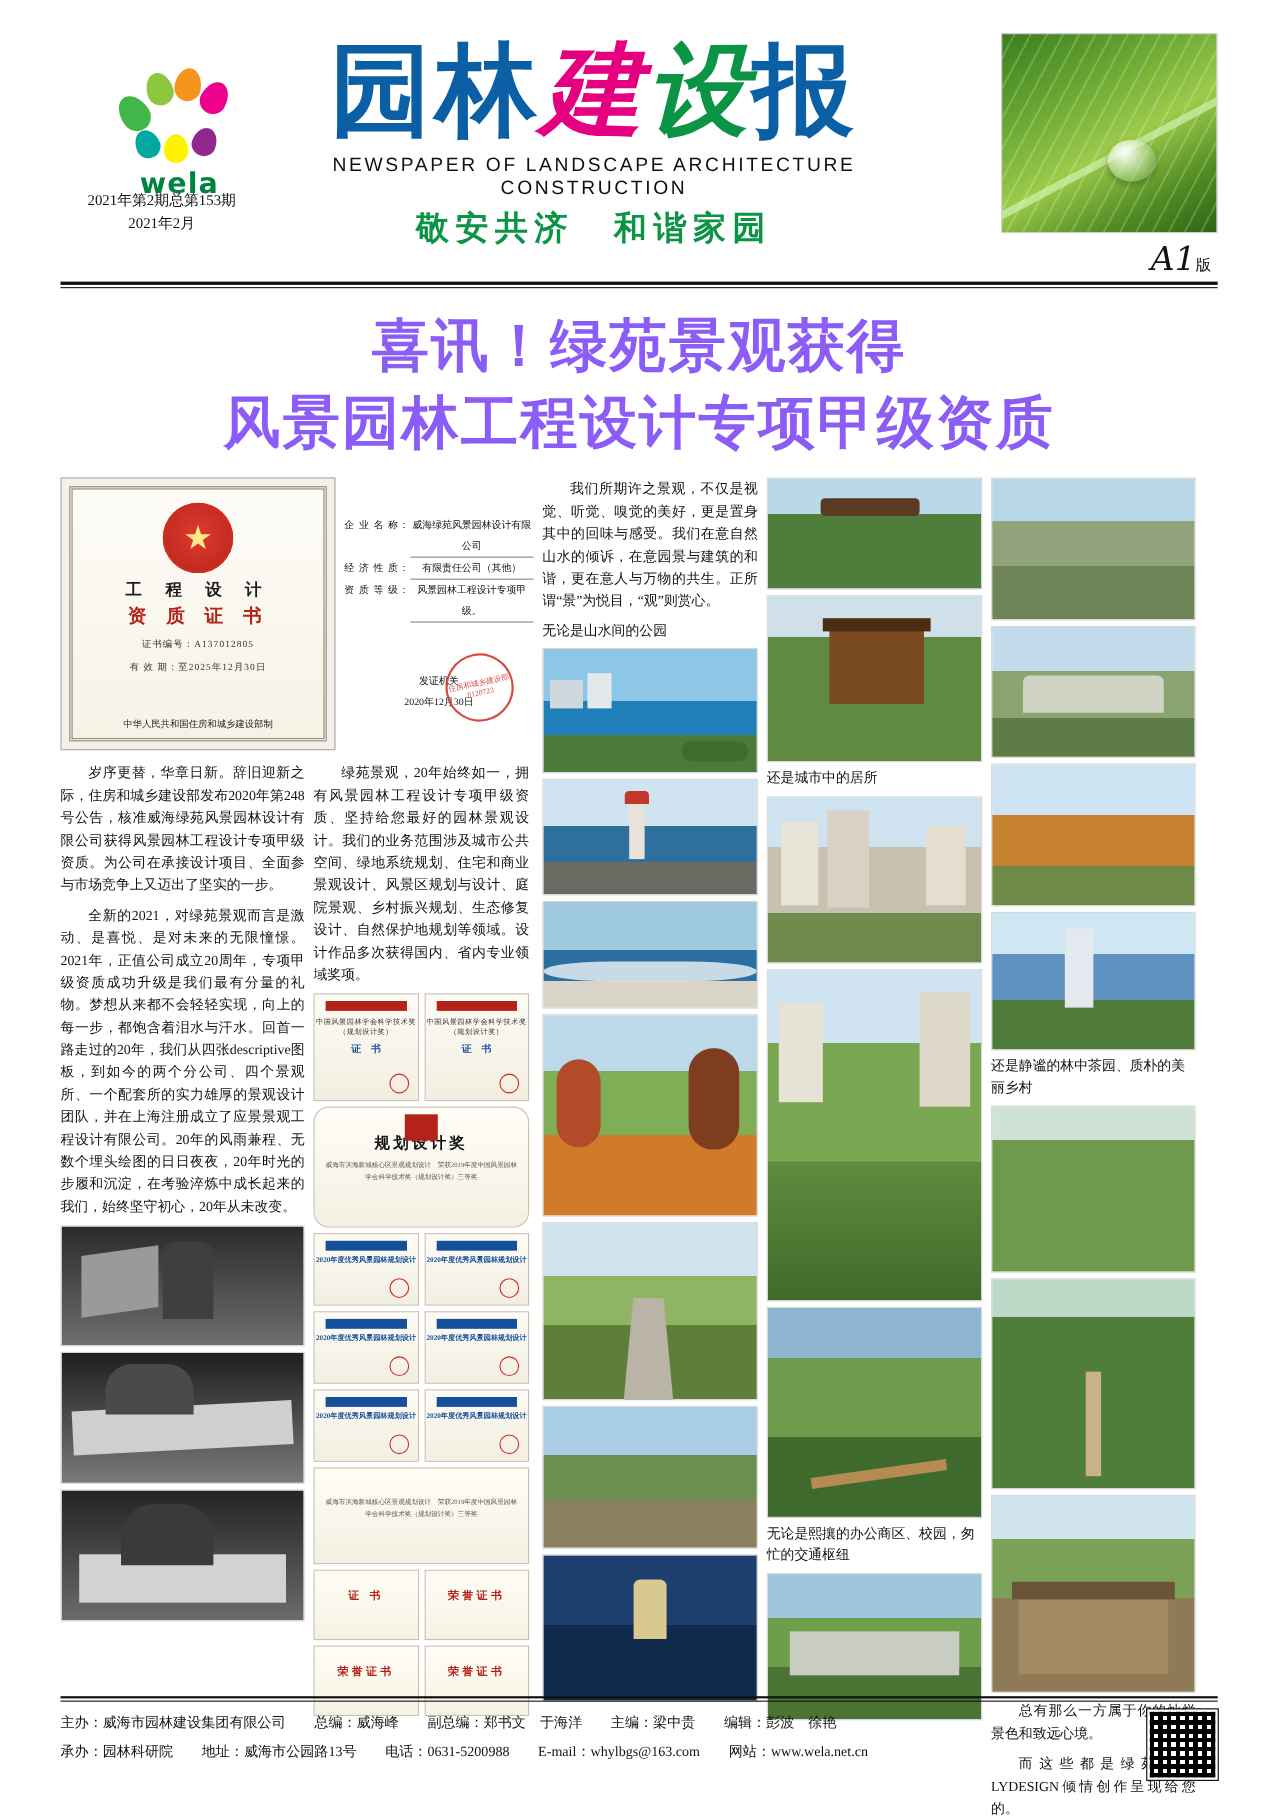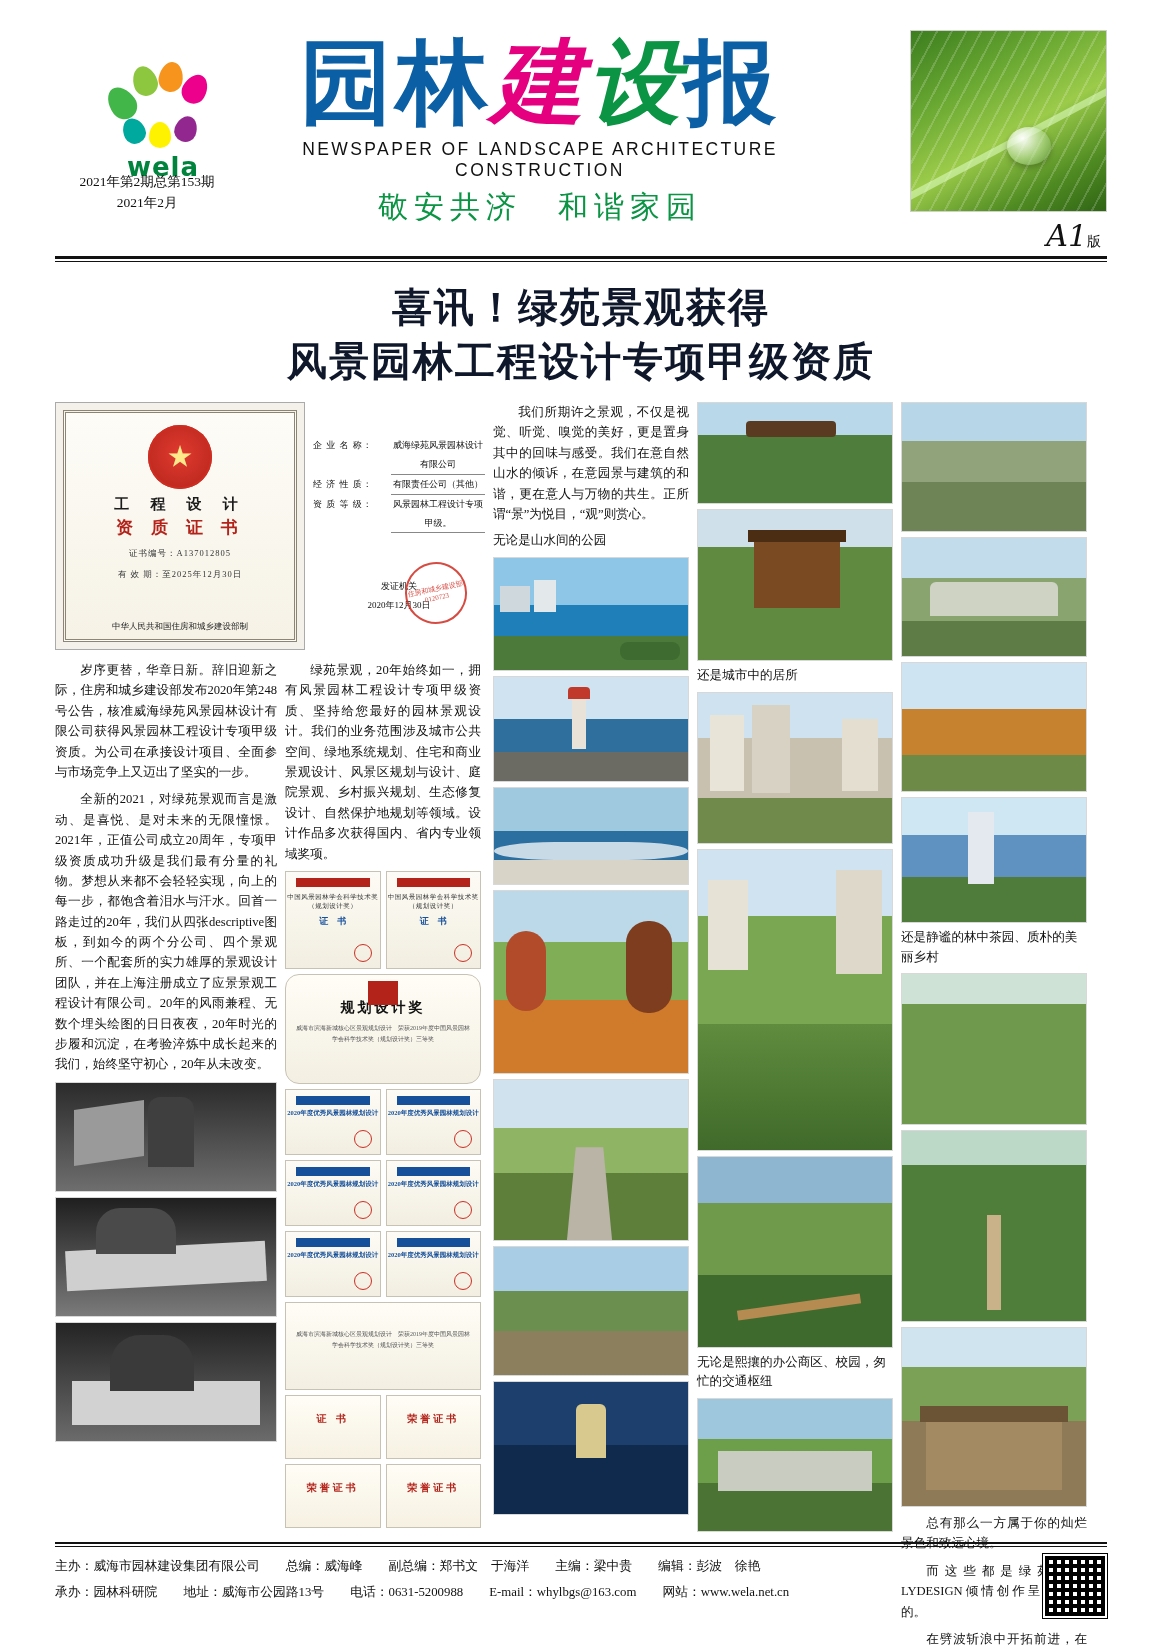--- a/index.html
+++ b/index.html
@@ -28,40 +28,40 @@
   .logo-text{font-family:"DejaVu Sans",sans-serif;font-weight:bold;font-size:26px;color:#00843d;letter-spacing:1px;margin-top:2px;}
   .issue{position:absolute;left:8px;top:172px;font-size:13.5px;line-height:1.55;text-align:center;width:168px;font-family:"Liberation Serif",serif;}
 
   .title-block{position:absolute;left:175px;top:36px;width:620px;text-align:center;}
   .big-title{font-family:"DejaVu Sans",sans-serif;font-weight:bold;font-size:92px;letter-spacing:4px;line-height:1;}
   .big-title .c1{color:#0b5fa5;}
   .big-title .c2{color:#e4007f;font-family:"DejaVu Serif",serif;font-style:italic;}
   .big-title .c3{color:#0b9444;font-family:"DejaVu Serif",serif;font-style:italic;}
   .big-title .c4{color:#0b5fa5;}
   .en-title{font-family:"Liberation Sans",sans-serif;font-size:17.5px;letter-spacing:2.4px;margin-top:10px;color:#111;font-weight:500;}
-  .slogan{font-family:"DejaVu Sans",sans-serif;font-weight:normal;font-size:30px;color:#0b9444;letter-spacing:6px;margin-top:6px;}
+  .slogan{font-family:"DejaVu Sans",sans-serif;font-weight:bold;font-size:30px;color:#0b9444;letter-spacing:6px;margin-top:6px;}
 
   .leaf{position:absolute;right:0;top:30px;width:195px;height:180px;border:1px solid #cfcfcf;
         background:linear-gradient(150deg,#3c7d1f 0%,#69a832 30%,#9ccb4a 55%,#4f8b22 80%,#2f6415 100%);
         overflow:hidden;}
   .leaf .vein{position:absolute;left:-20%;top:-10%;width:150%;height:130%;
         background:repeating-linear-gradient(118deg, rgba(255,255,255,.18) 0 2px, rgba(0,0,0,0) 2px 13px);}
   .leaf .mid{position:absolute;left:-10%;top:58%;width:130%;height:7px;background:rgba(225,255,200,.55);transform:rotate(-28deg);}
   .leaf .drop{position:absolute;left:96px;top:96px;width:44px;height:38px;border-radius:50%;
         background:radial-gradient(circle at 35% 30%, rgba(255,255,255,.95), rgba(190,225,160,.55) 55%, rgba(80,130,50,.5));
         box-shadow:0 3px 6px rgba(0,0,0,.25);}
   .edition{position:absolute;right:6px;top:218px;font-family:"DejaVu Serif",serif;font-style:italic;font-size:30px;}
   .edition small{font-style:normal;font-size:14px;}
 
   .rule-thick{border-top:3px solid #111;margin-top:4px;}
   .rule-thin{border-top:1px solid #111;margin-top:2px;}
 
   
   .headline{text-align:center;margin-top:18px;}
-  .headline div{font-family:"DejaVu Sans",sans-serif;font-weight:bold;color:#0f172a;font-size:40px;letter-spacing:2px;line-height:1.35;}
+  .headline div{font-family:"DejaVu Sans",sans-serif;font-weight:bold;color:#8b5cf6;font-size:52px;letter-spacing:2px;line-height:1.35;}
 
   
   .content{display:flex;gap:8px;margin-top:14px;}
   .col{box-sizing:border-box;}
   .colA{width:222px;}
   .colC{width:196px;}
   .colD{width:196px;}
   .colE{width:186px;}
 
   p.txt{font-size:12.6px;line-height:1.62;text-align:justify;margin:0 0 7px 0;text-indent:2em;font-family:"Liberation Serif",serif;}
@@ -72,21 +72,21 @@
   
   .cert{border:1px solid #aaa;background:#f3f1ea;padding:7px;}
   .cert-inner{border:3px double #8c8576;background:linear-gradient(#fdfcf7,#f6f2e6);padding:10px 8px;position:relative;height:206px;}
   .emblem{width:64px;height:64px;border-radius:50%;background:radial-gradient(circle at 50% 45%,#e03a2f,#b3231a);margin:2px auto 6px;position:relative;box-shadow:0 0 0 2px #cf2d22 inset;}
   .emblem:after{content:"★";position:absolute;left:0;right:0;top:14px;text-align:center;color:#ffe98a;font-size:26px;}
   .cert-t1{text-align:center;font-family:"DejaVu Sans",sans-serif;font-weight:bold;font-size:15px;letter-spacing:8px;color:#1b1b1b;}
   .cert-t2{text-align:center;font-family:"DejaVu Sans",sans-serif;font-weight:bold;font-size:17px;letter-spacing:6px;color:#b3231a;margin-top:2px;}
   .cert-line{font-size:8.5px;margin-top:9px;text-align:center;letter-spacing:1px;color:#333;}
   .cert-foot{position:absolute;left:0;right:0;bottom:6px;text-align:center;font-size:8.5px;color:#222;}
   .cert-right{font-size:9px;line-height:2.1;}
-  .cert-field{display:flex;gap:18px;}
+  .cert-field{display:flex;gap:0;}
   .cert-field .k{white-space:nowrap;letter-spacing:1px;}
   .cert-field .v{border-bottom:1px solid #888;flex:1;text-align:center;}
   .seal{position:absolute;right:18px;bottom:26px;width:58px;height:58px;border:2px solid #cf2d22;border-radius:50%;color:#cf2d22;font-size:7px;display:flex;align-items:center;justify-content:center;text-align:center;transform:rotate(-12deg);opacity:.85;}
 
   .cert-top{display:flex;gap:8px;}
   .cert-top .left{width:370px;}
   .cert-top .right{flex:1;padding-top:26px;}
 
   
   .awards{display:grid;grid-template-columns:1fr 1fr;gap:5px;}

